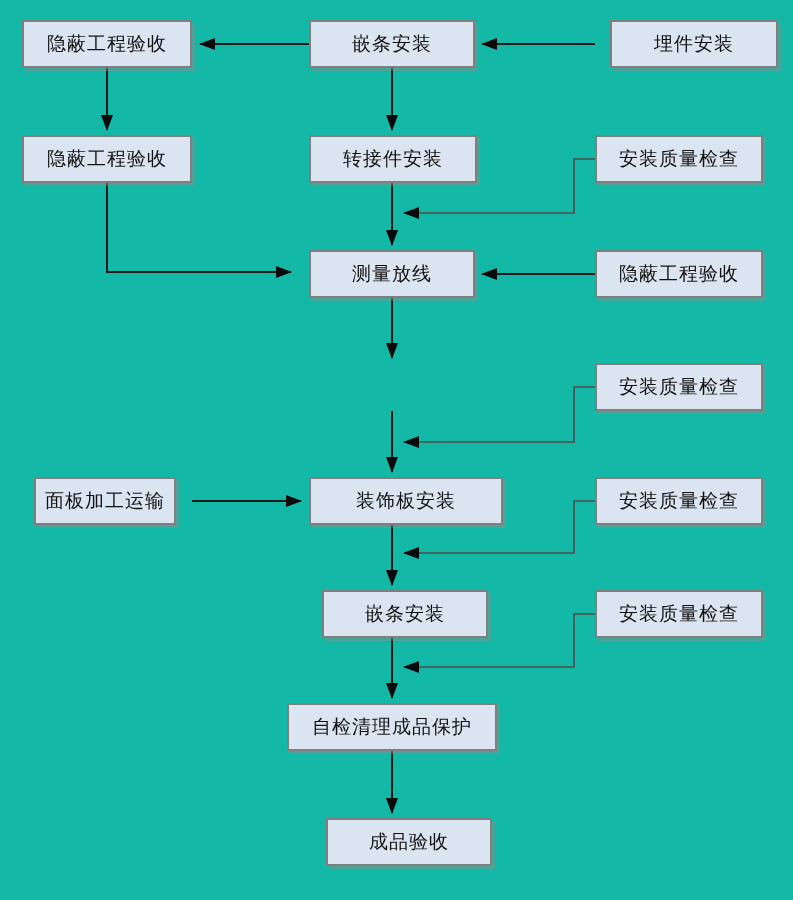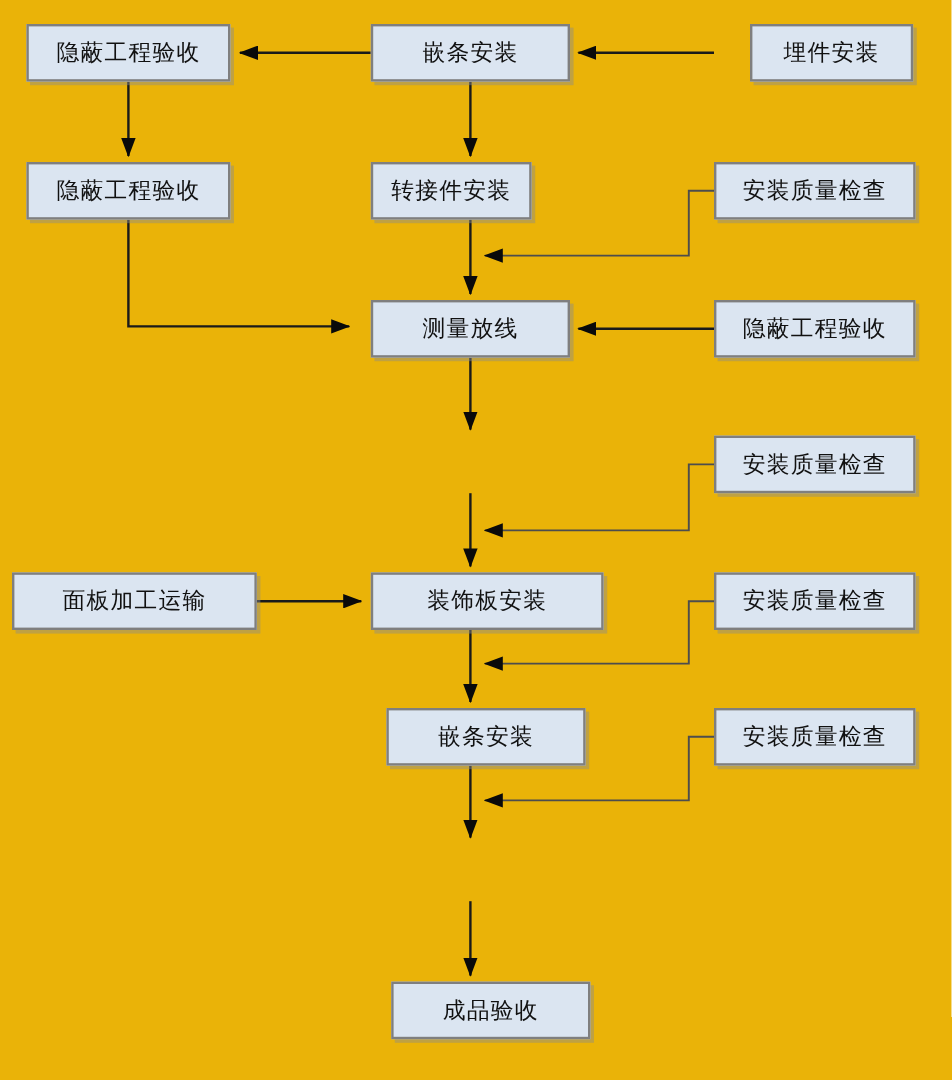--- a/index.html
+++ b/index.html
@@ -4,21 +4,21 @@
 <style>
   html, body {
     margin: 0;
     padding: 0;
     background: #ffffff;
   }
   .canvas {
     position: relative;
     width: 793px;
     height: 900px;
-    background: #eab308;
+    background: #14b8a6;
     font-family: "Liberation Sans", "DejaVu Sans", sans-serif;
     overflow: hidden;
   }
   .edges {
     position: absolute;
     left: 0; top: 0;
     width: 793px; height: 900px;
   }
   .node {
     position: absolute;
@@ -69,34 +69,35 @@
     <path class="edge-main" marker-end="url(#arr)" d="M192,501 L301,501"></path>
 
     <path class="edge-elbow" marker-end="url(#arr)" d="M595,159 L574,159 L574,213 L404,213"></path>
     <path class="edge-elbow" marker-end="url(#arr)" d="M595,387 L574,387 L574,442 L404,442"></path>
     <path class="edge-elbow" marker-end="url(#arr)" d="M595,501 L574,501 L574,553 L404,553"></path>
     <path class="edge-elbow" marker-end="url(#arr)" d="M595,614 L574,614 L574,667 L404,667"></path>
   </svg>
 
   <div class="node" style="left:22px;  top:20px;  width:170px;">隐蔽工程验收</div>
   <div class="node" style="left:309px; top:20px;  width:166px;">嵌条安装</div>
-  <div class="node" style="left:625px; top:20px;  width:136px;">埋件安装</div>
+  <div class="node" style="left:610px; top:20px;  width:168px;">埋件安装</div>
 
   <div class="node" style="left:22px;  top:135px; width:170px;">隐蔽工程验收</div>
-  <div class="node" style="left:309px; top:135px; width:134px;">转接件安装</div>
+  <div class="node" style="left:309px; top:135px; width:168px;">转接件安装</div>
   <div class="node" style="left:595px; top:135px; width:168px;">安装质量检查</div>
 
   <div class="node" style="left:309px; top:250px; width:166px;">测量放线</div>
   <div class="node" style="left:595px; top:250px; width:168px;">隐蔽工程验收</div>
 
   <div class="node" style="left:595px; top:363px; width:168px;">安装质量检查</div>
 
-  <div class="node" style="left:10px;  top:477px; width:204px;">面板加工运输</div>
+  <div class="node" style="left:34px;  top:477px; width:142px;">面板加工运输</div>
   <div class="node" style="left:309px; top:477px; width:194px;">装饰板安装</div>
   <div class="node" style="left:595px; top:477px; width:168px;">安装质量检查</div>
 
   <div class="node" style="left:322px; top:590px; width:166px;">嵌条安装</div>
   <div class="node" style="left:595px; top:590px; width:168px;">安装质量检查</div>
 
+  <div class="node" style="left:287px; top:703px; width:210px;">自检清理成品保护</div>
 
   <div class="node" style="left:309px; top:818px; width:166px;margin-left:17px;">成品验收</div>
 
 </div>
 
 </body></html>

